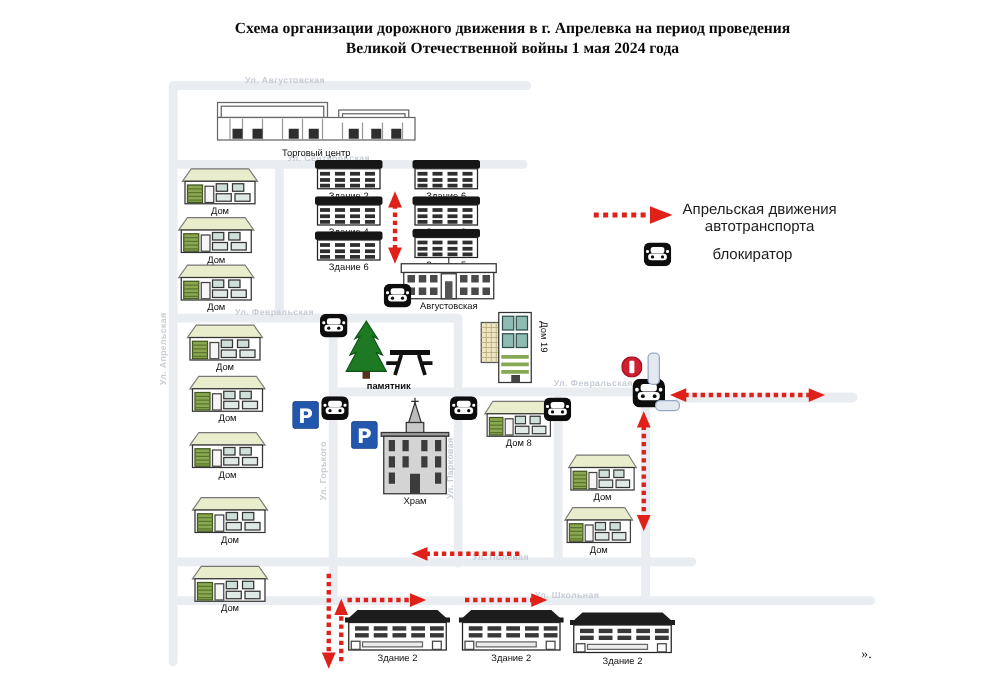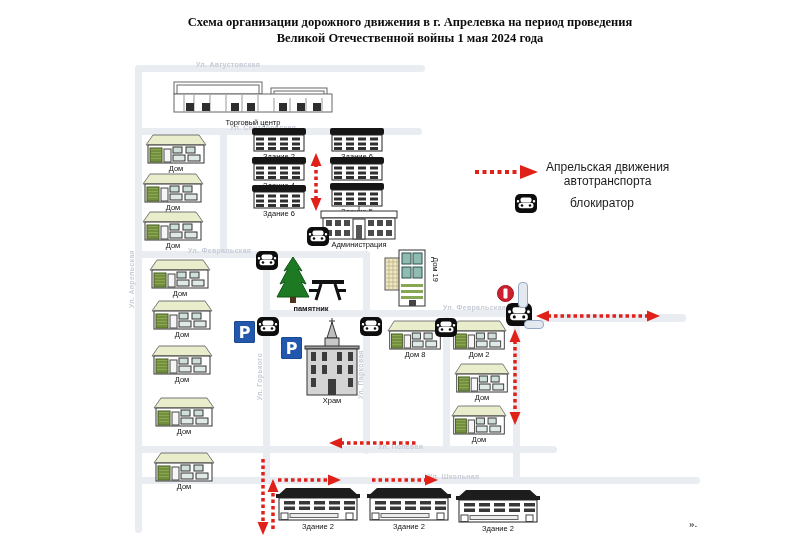--- a/index.html
+++ b/index.html
@@ -244,21 +244,21 @@
    <rect x="6" y="24" width="6" height="6"></rect>
           <rect x="15" y="24" width="6" height="6"></rect>
           <rect x="24" y="24" width="6" height="6"></rect>
    <rect x="48" y="24" width="6" height="6"></rect>
           <rect x="57" y="24" width="6" height="6"></rect>
           <rect x="66" y="24" width="6" height="6"></rect>
         </g>
    <rect x="33" y="13" width="12" height="20" fill="#fff" stroke="#333"></rect>
    <rect x="36" y="19" width="6" height="14" fill="#555"></rect>
       </svg>
-      <div class="blabel">Администрация</div>
+      <div class="blabel">Августовская</div>
     </div>
     <div class="b" style="left: 384px; top: 248px; width: 52px; position: absolute;">
       <svg width="52" height="60" viewBox="0 0 52 60" preserveAspectRatio="none">
         <rect x="1" y="10" width="15" height="32" fill="#efe6c4" stroke="#555"></rect>
    <path d="M1 14h15M1 18h15M1 22h15M1 26h15M1 30h15M1 34h15M1 38h15M5 10v32M9 10v32M13 10v32" stroke="#b8ab7e" stroke-width=".7"></path>
    <rect x="15" y="2" width="26" height="56" fill="#fff" stroke="#333"></rect>
    <g fill="#8fbcb2" stroke="#2e4f49">
           <rect x="18" y="5" width="9" height="11"></rect>
           <rect x="29" y="5" width="9" height="11"></rect>
           <rect x="18" y="19" width="9" height="11"></rect>
@@ -428,34 +428,20 @@
    <rect x="5" y="14" width="12" height="14" fill="#8aa84f" stroke="#41551f"></rect>
    <path d="M5 17h12M5 20h12M5 23h12M5 26h12" stroke="#5d7430" stroke-width="1"></path>
    <rect x="19" y="15" width="7" height="13" fill="#f6f6f6" stroke="#444"></rect>
    <rect x="28" y="13" width="9" height="6" fill="#cfe0da" stroke="#333"></rect>
    <rect x="41" y="13" width="9" height="6" fill="#cfe0da" stroke="#333"></rect>
    <rect x="28" y="21" width="12" height="6" fill="#dfeae6" stroke="#333"></rect>
    <rect x="43" y="21" width="12" height="6" fill="#dfeae6" stroke="#333"></rect>
       </svg>
       <div class="blabel">Дом 8</div>
     </div>
-    <div class="b" style="left: 451px; top: 320px; width: 56px;">
-      <svg width="56" height="30" viewBox="0 0 62 30" preserveAspectRatio="none">
-        <polygon points="1,11 8,1 54,1 61,11" fill="#e9edcb" stroke="#777"></polygon>
-   <rect x="3" y="11" width="56" height="18" fill="#fff" stroke="#333"></rect>
-   <rect x="5" y="14" width="12" height="14" fill="#8aa84f" stroke="#41551f"></rect>
-   <path d="M5 17h12M5 20h12M5 23h12M5 26h12" stroke="#5d7430" stroke-width="1"></path>
-   <rect x="19" y="15" width="7" height="13" fill="#f6f6f6" stroke="#444"></rect>
-   <rect x="28" y="13" width="9" height="6" fill="#cfe0da" stroke="#333"></rect>
-   <rect x="41" y="13" width="9" height="6" fill="#cfe0da" stroke="#333"></rect>
-   <rect x="28" y="21" width="12" height="6" fill="#dfeae6" stroke="#333"></rect>
-   <rect x="43" y="21" width="12" height="6" fill="#dfeae6" stroke="#333"></rect>
-      </svg>
-      <div class="blabel">Дом 2</div>
-    </div>
     <div class="b" style="left: 454px; top: 363px; width: 56px;">
       <svg width="56" height="30" viewBox="0 0 62 30" preserveAspectRatio="none">
         <polygon points="1,11 8,1 54,1 61,11" fill="#e9edcb" stroke="#777"></polygon>
    <rect x="3" y="11" width="56" height="18" fill="#fff" stroke="#333"></rect>
    <rect x="5" y="14" width="12" height="14" fill="#8aa84f" stroke="#41551f"></rect>
    <path d="M5 17h12M5 20h12M5 23h12M5 26h12" stroke="#5d7430" stroke-width="1"></path>
    <rect x="19" y="15" width="7" height="13" fill="#f6f6f6" stroke="#444"></rect>
    <rect x="28" y="13" width="9" height="6" fill="#cfe0da" stroke="#333"></rect>
    <rect x="41" y="13" width="9" height="6" fill="#cfe0da" stroke="#333"></rect>
    <rect x="28" y="21" width="12" height="6" fill="#dfeae6" stroke="#333"></rect>

